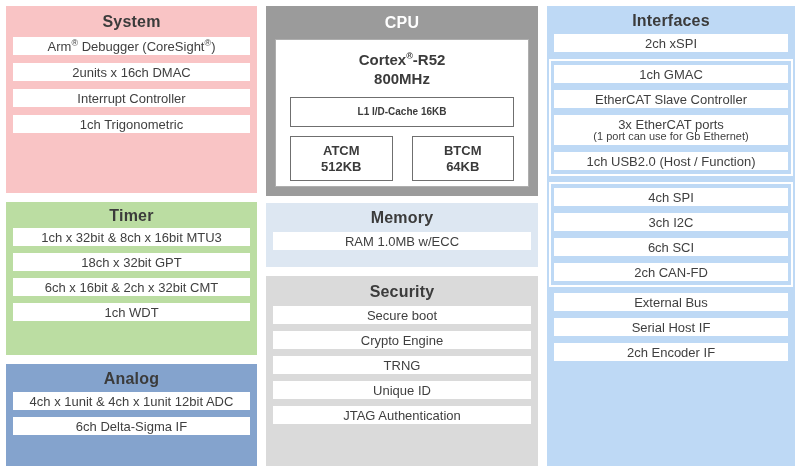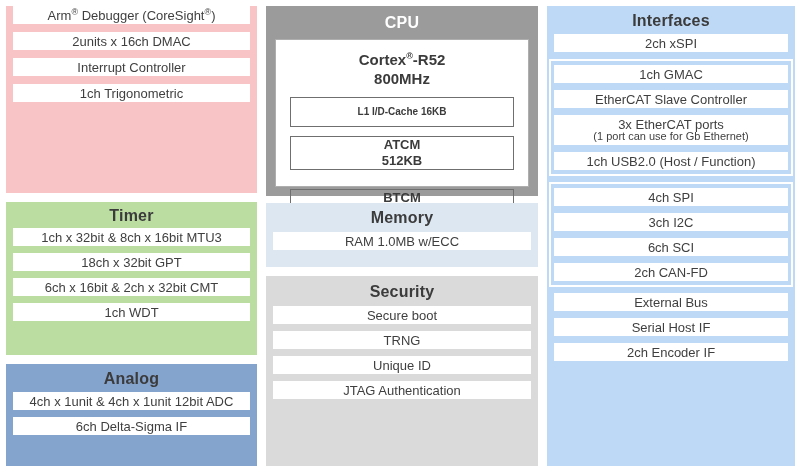--- a/index.html
+++ b/index.html
@@ -17,21 +17,21 @@
   #timer .panel-title{padding:4px 0 3px;}
   #analog{left:6px;top:364px;width:251px;height:102px;background:var(--analog-bg);}
   #analog .panel-title{padding:5px 0 4px;}
 
   
   #cpu{left:266px;top:6px;width:272px;height:190px;background:var(--cpu-bg);}
   #cpu .panel-title{color:var(--cpu-title-text);padding:7px 0 0;}
   .cpu-inner{position:absolute;left:9px;right:9px;top:33px;bottom:9px;background:var(--row-bg);border:1px solid #aeaeae;text-align:center;}
   .cpu-core{margin-top:10px;font-weight:700;font-size:15px;line-height:19px;color:var(--title-text);}
   .cache-box{margin:9px 14px 0;border:1px solid var(--inner-box-border);height:28px;line-height:28px;font-weight:700;font-size:10px;color:var(--title-text);}
-  .tcm-row{display:flex;gap:19px;margin:9px 14px 0;flex-direction:column;}
+  .tcm-row{display:flex;gap:19px;margin:9px 14px 0;}
   .tcm-box{flex:1;border:1px solid var(--inner-box-border);height:43px;display:flex;flex-direction:column;align-items:center;justify-content:center;font-weight:700;font-size:13px;line-height:16px;color:var(--title-text);}
   #memory{left:266px;top:203px;width:272px;height:64px;background:var(--memory-bg);}
   #memory .panel-title{padding:5px 0;}
   #security{left:266px;top:276px;width:272px;height:190px;background:var(--security-bg);}
   #security .panel-title{padding:6px 0 5px;}
 
   
   #interfaces{left:547px;top:6px;width:248px;height:460px;background:var(--interfaces-bg);}
   #interfaces .panel-title{padding:5px 0 4px;}
   .subgroup{border:2px solid #fff;margin:0 2px 6px;padding:4px 3px;}
@@ -39,20 +39,21 @@
   .subgroup .row:last-child{margin-bottom:0;}
   .row.two-line{height:30px;flex-direction:column;line-height:13px;}
   .sub-note{font-size:11px;line-height:11px;display:block;}
 </style>
 </head>
 <body>
 
 <div class="canvas">
 
   <section class="panel" id="system">
+    <div class="panel-title">System</div>
     <div class="row">
       <span><span>Arm</span><sup>®</sup><span> Debugger (CoreSight</span><sup>®</sup><span>)</span></span>
     </div>
     <div class="row">2units x 16ch DMAC</div>
     <div class="row">Interrupt Controller</div>
     <div class="row">1ch Trigonometric</div>
   </section>
 
   <section class="panel" id="timer">
     <div class="panel-title">Timer</div>
@@ -90,20 +91,21 @@
   </section>
 
   <section class="panel" id="memory">
     <div class="panel-title">Memory</div>
     <div class="row">RAM 1.0MB w/ECC</div>
   </section>
 
   <section class="panel" id="security">
     <div class="panel-title">Security</div>
     <div class="row">Secure boot</div>
+    <div class="row">Crypto Engine</div>
     <div class="row">TRNG</div>
     <div class="row">Unique ID</div>
     <div class="row">JTAG Authentication</div>
   </section>
 
   <section class="panel" id="interfaces">
     <div class="panel-title">Interfaces</div>
     <div class="row">2ch xSPI</div>
 
     <div class="subgroup">

